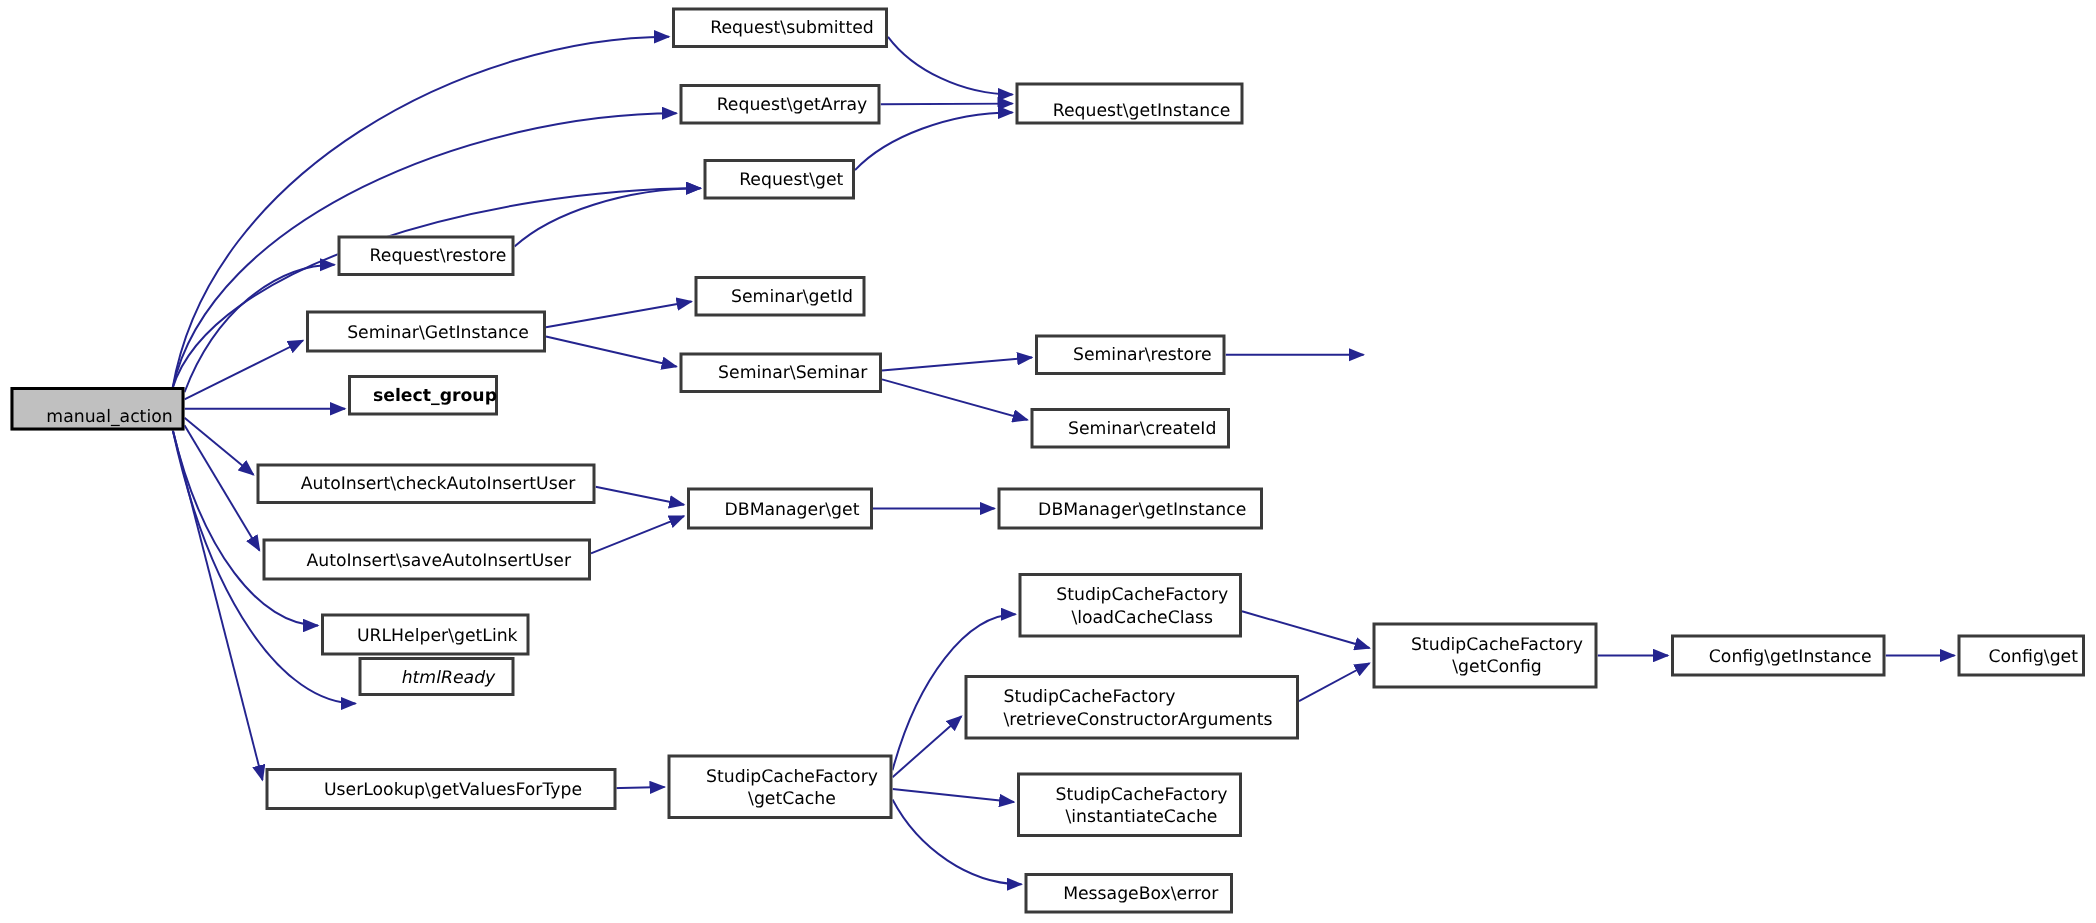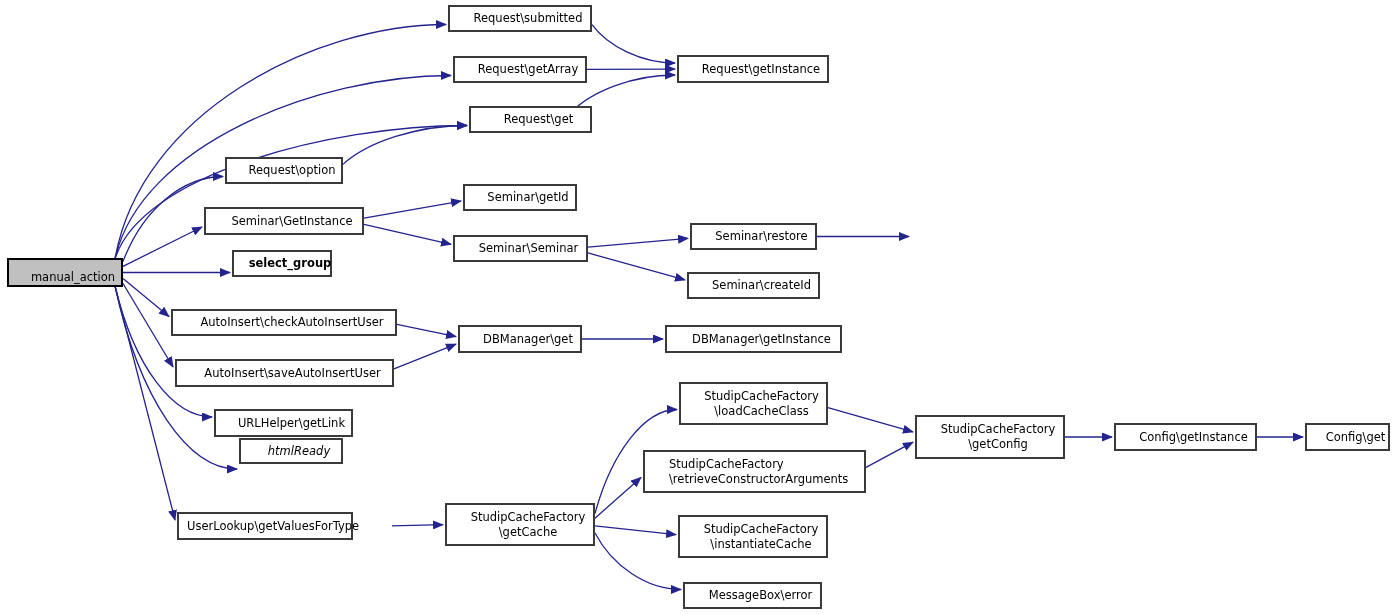--- a/index.html
+++ b/index.html
@@ -91,36 +91,36 @@
       <path d="M595,525.94 Q635.5,530.32 676,534.7" fill="none" stroke="#24248f" stroke-width="1.3" marker-end="url(#arrow)"></path>
       <path d="M595,533.02 C612.2,565.7784 646.6,589.5 681,589.5" fill="none" stroke="#24248f" stroke-width="1.3" marker-end="url(#arrow)"></path>
       <path d="M828,407.52 Q870.5,419.7475 913,431.975" fill="none" stroke="#24248f" stroke-width="1.3" marker-end="url(#arrow)"></path>
       <path d="M866,467.36 Q889.5,454.76750000000004 913,442.175" fill="none" stroke="#24248f" stroke-width="1.3" marker-end="url(#arrow)"></path>
       <path d="M1065,437 Q1088.5,437 1112,437" fill="none" stroke="#24248f" stroke-width="1.3" marker-end="url(#arrow)"></path>
       <path d="M1257,437 Q1280,437 1303,437" fill="none" stroke="#24248f" stroke-width="1.3" marker-end="url(#arrow)"></path>
     </svg>
 <div class="node root" style="left: 7px; top: 258px; width: 116px; height: 29px; align-items: flex-end;"><span>manual_action</span></div>
     <div class="node" style="left: 448px; top: 5px; width: 144px; height: 27px;"><span>Request\submitted</span></div>
     <div class="node" style="left: 453px; top: 56px; width: 134px; height: 27px;"><span>Request\getArray</span></div>
-    <div class="node" style="left: 677px; top: 55px; width: 152px; height: 28px;"><span>Request\getInstance</span></div>
-    <div class="node" style="left: 469px; top: 106px; width: 123px; height: 27px;"><span>Request\get</span></div>
-    <div class="node" style="left: 225px; top: 157px; width: 118px; height: 27px;"><span>Request\option</span></div>
+    <div class="node" style="left: 677px; top: 55px; width: 152px; height: 28px; align-items: flex-end;"><span>Request\getInstance</span></div>
+    <div class="node" style="left: 469px; top: 106px; width: 101px; height: 27px;"><span>Request\get</span></div>
+    <div class="node" style="left: 225px; top: 157px; width: 118px; height: 27px;"><span>Request\restore</span></div>
     <div class="node" style="left: 463px; top: 184px; width: 114px; height: 27px;"><span>Seminar\getId</span></div>
     <div class="node" style="left: 204px; top: 207px; width: 160px; height: 28px;"><span>Seminar\GetInstance</span></div>
     <div class="node" style="left: 453px; top: 235px; width: 135px; height: 27px;"><span>Seminar\Seminar</span></div>
     <div class="node" style="left: 690px; top: 223px; width: 127px; height: 27px;"><span>Seminar\restore</span></div>
     <div class="node" style="left: 687px; top: 272px; width: 133px; height: 27px;"><span>Seminar\createId</span></div>
     <div class="node" style="left: 232px; top: 250px; width: 100px; height: 27px; font-weight: bold;"><span>select_group</span></div>
     <div class="node" style="left: 171px; top: 309px; width: 226px; height: 27px;"><span>AutoInsert\checkAutoInsertUser</span></div>
     <div class="node" style="left: 175px; top: 359px; width: 219px; height: 28px;"><span>AutoInsert\saveAutoInsertUser</span></div>
     <div class="node" style="left: 458px; top: 325px; width: 124px; height: 28px;"><span>DBManager\get</span></div>
     <div class="node" style="left: 665px; top: 325px; width: 177px; height: 28px;"><span>DBManager\getInstance</span></div>
     <div class="node" style="left: 214px; top: 409px; width: 139px; height: 28px;"><span>URLHelper\getLink</span></div>
     <div class="node" style="left: 239px; top: 438px; width: 104px; height: 26px; font-style: italic;"><span>htmlReady</span></div>
-    <div class="node" style="left: 177px; top: 512px; width: 176px; height: 28px;"><span>UserLookup\getValuesForType</span></div>
+    <div class="node" style="left: 177px; top: 512px; width: 234px; height: 28px;"><span>UserLookup\getValuesForType</span></div>
     <div class="node" style="left: 445px; top: 503px; width: 150px; height: 43px;"><span>StudipCacheFactory
 \getCache</span></div>
     <div class="node" style="left: 679px; top: 382px; width: 149px; height: 43px;"><span>StudipCacheFactory
 \loadCacheClass</span></div>
     <div class="node align-left" style="left: 643px; top: 450px; width: 223px; height: 43px;"><span>StudipCacheFactory
 \retrieveConstructorArguments</span></div>
     <div class="node" style="left: 915px; top: 415px; width: 150px; height: 44px;"><span>StudipCacheFactory
 \getConfig</span></div>
     <div class="node" style="left: 678px; top: 515px; width: 150px; height: 43px;"><span>StudipCacheFactory
 \instantiateCache</span></div>

